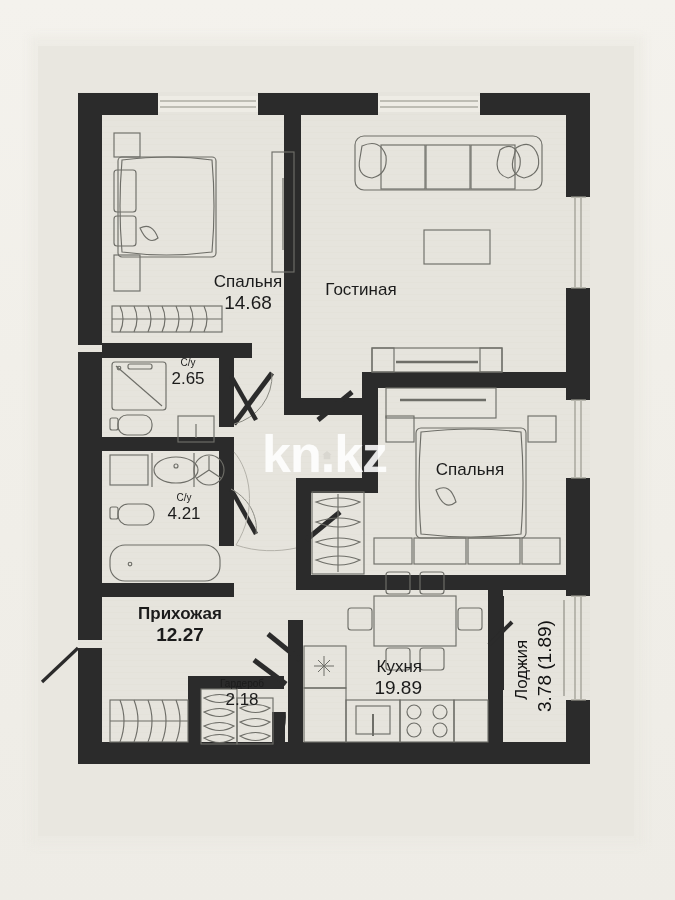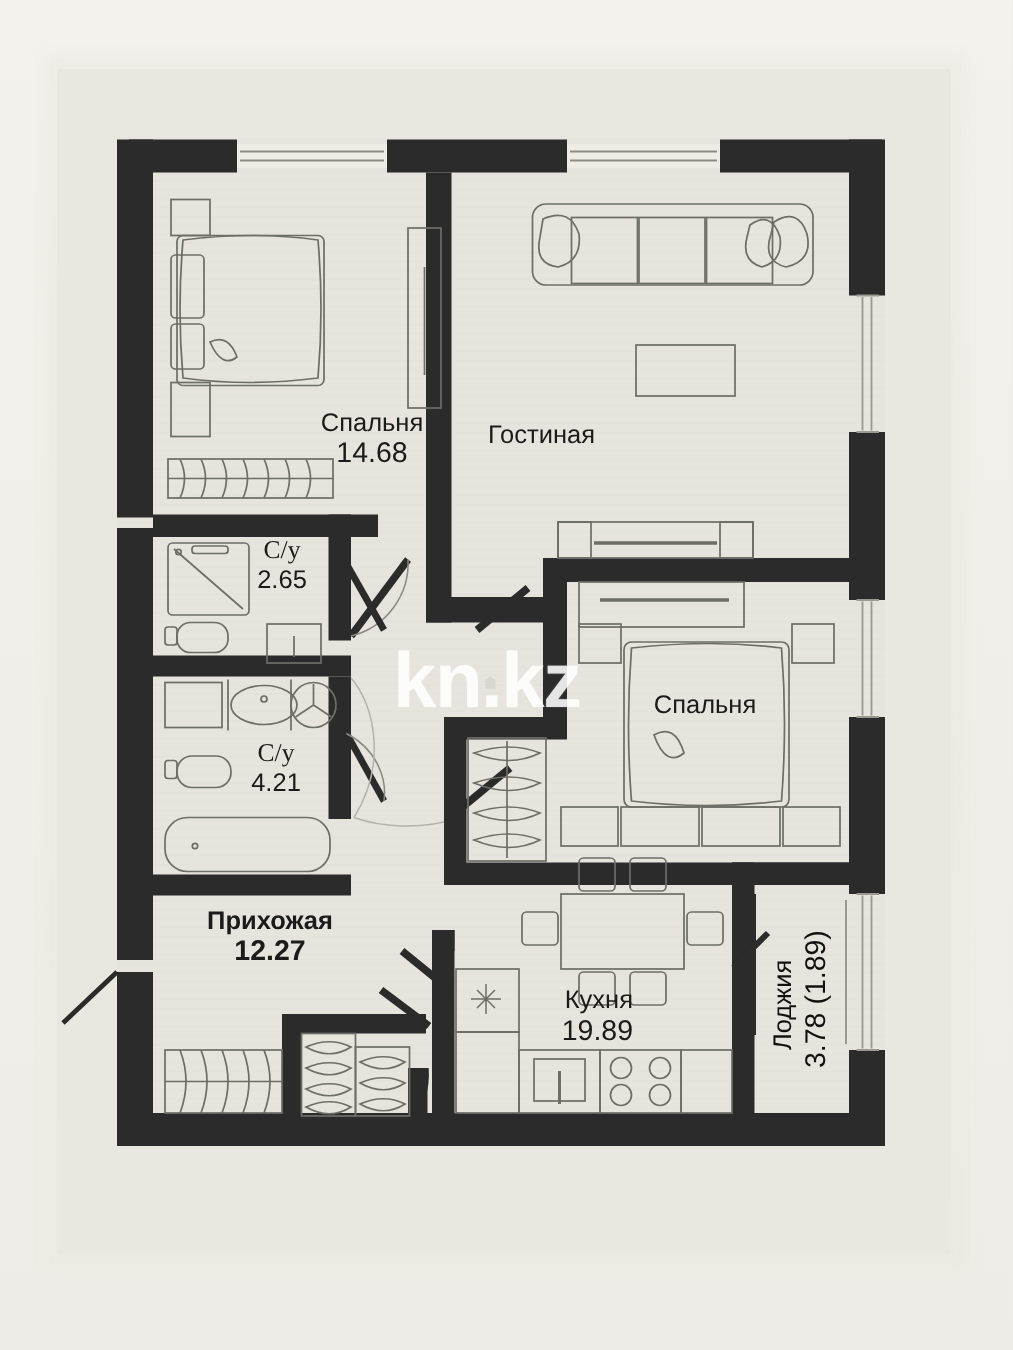--- a/index.html
+++ b/index.html
@@ -47,21 +47,21 @@
   .lbl{
     position:absolute;
     color:#1b1b1b;
     font-family:"Liberation Sans", sans-serif;
     white-space:nowrap;
     text-align:center;
     line-height:1.18;
   }
   .lbl .nm{display:block;font-size:17px;}
   .lbl .ar{display:block;font-size:19px;}
-  .lbl.small .nm{font-size:17px;font-family:Liberation Serif, serif;}
+  .lbl.small .nm{font-size:10px;}
   .lbl.small .ar{font-size:17px;}
   .rot{
     position:absolute;
     transform-origin:left top;
     transform:rotate(-90deg);
     color:#111;
     font-size:17px;
     white-space:nowrap;
     font-family:"Liberation Sans", sans-serif;
   }
@@ -372,20 +372,24 @@
   <div class="lbl small" style="left:146px;top:492px;width:76px;">
     <span class="nm">С/у</span>
     <span class="ar">4.21</span>
   </div>
 
   <div class="lbl" style="left:118px;top:604px;width:124px;font-weight:bold;">
     <span class="nm">Прихожая</span>
     <span class="ar">12.27</span>
   </div>
 
+  <div class="lbl small" style="left:190px;top:678px;width:104px;">
+    <span class="nm">Гардероб</span>
+    <span class="ar">2.18</span>
+  </div>
 
   <div class="lbl" style="left:330px;top:657px;width:92px;text-align:right;">
     <span class="nm">Кухня</span>
     <span class="ar">19.89</span>
   </div>
 
   <div class="rot" style="left:512px;top:700px;">
     <span>Лоджия</span>
   </div>
   <div class="rot" style="left:534px;top:712px;font-size:19px;">

